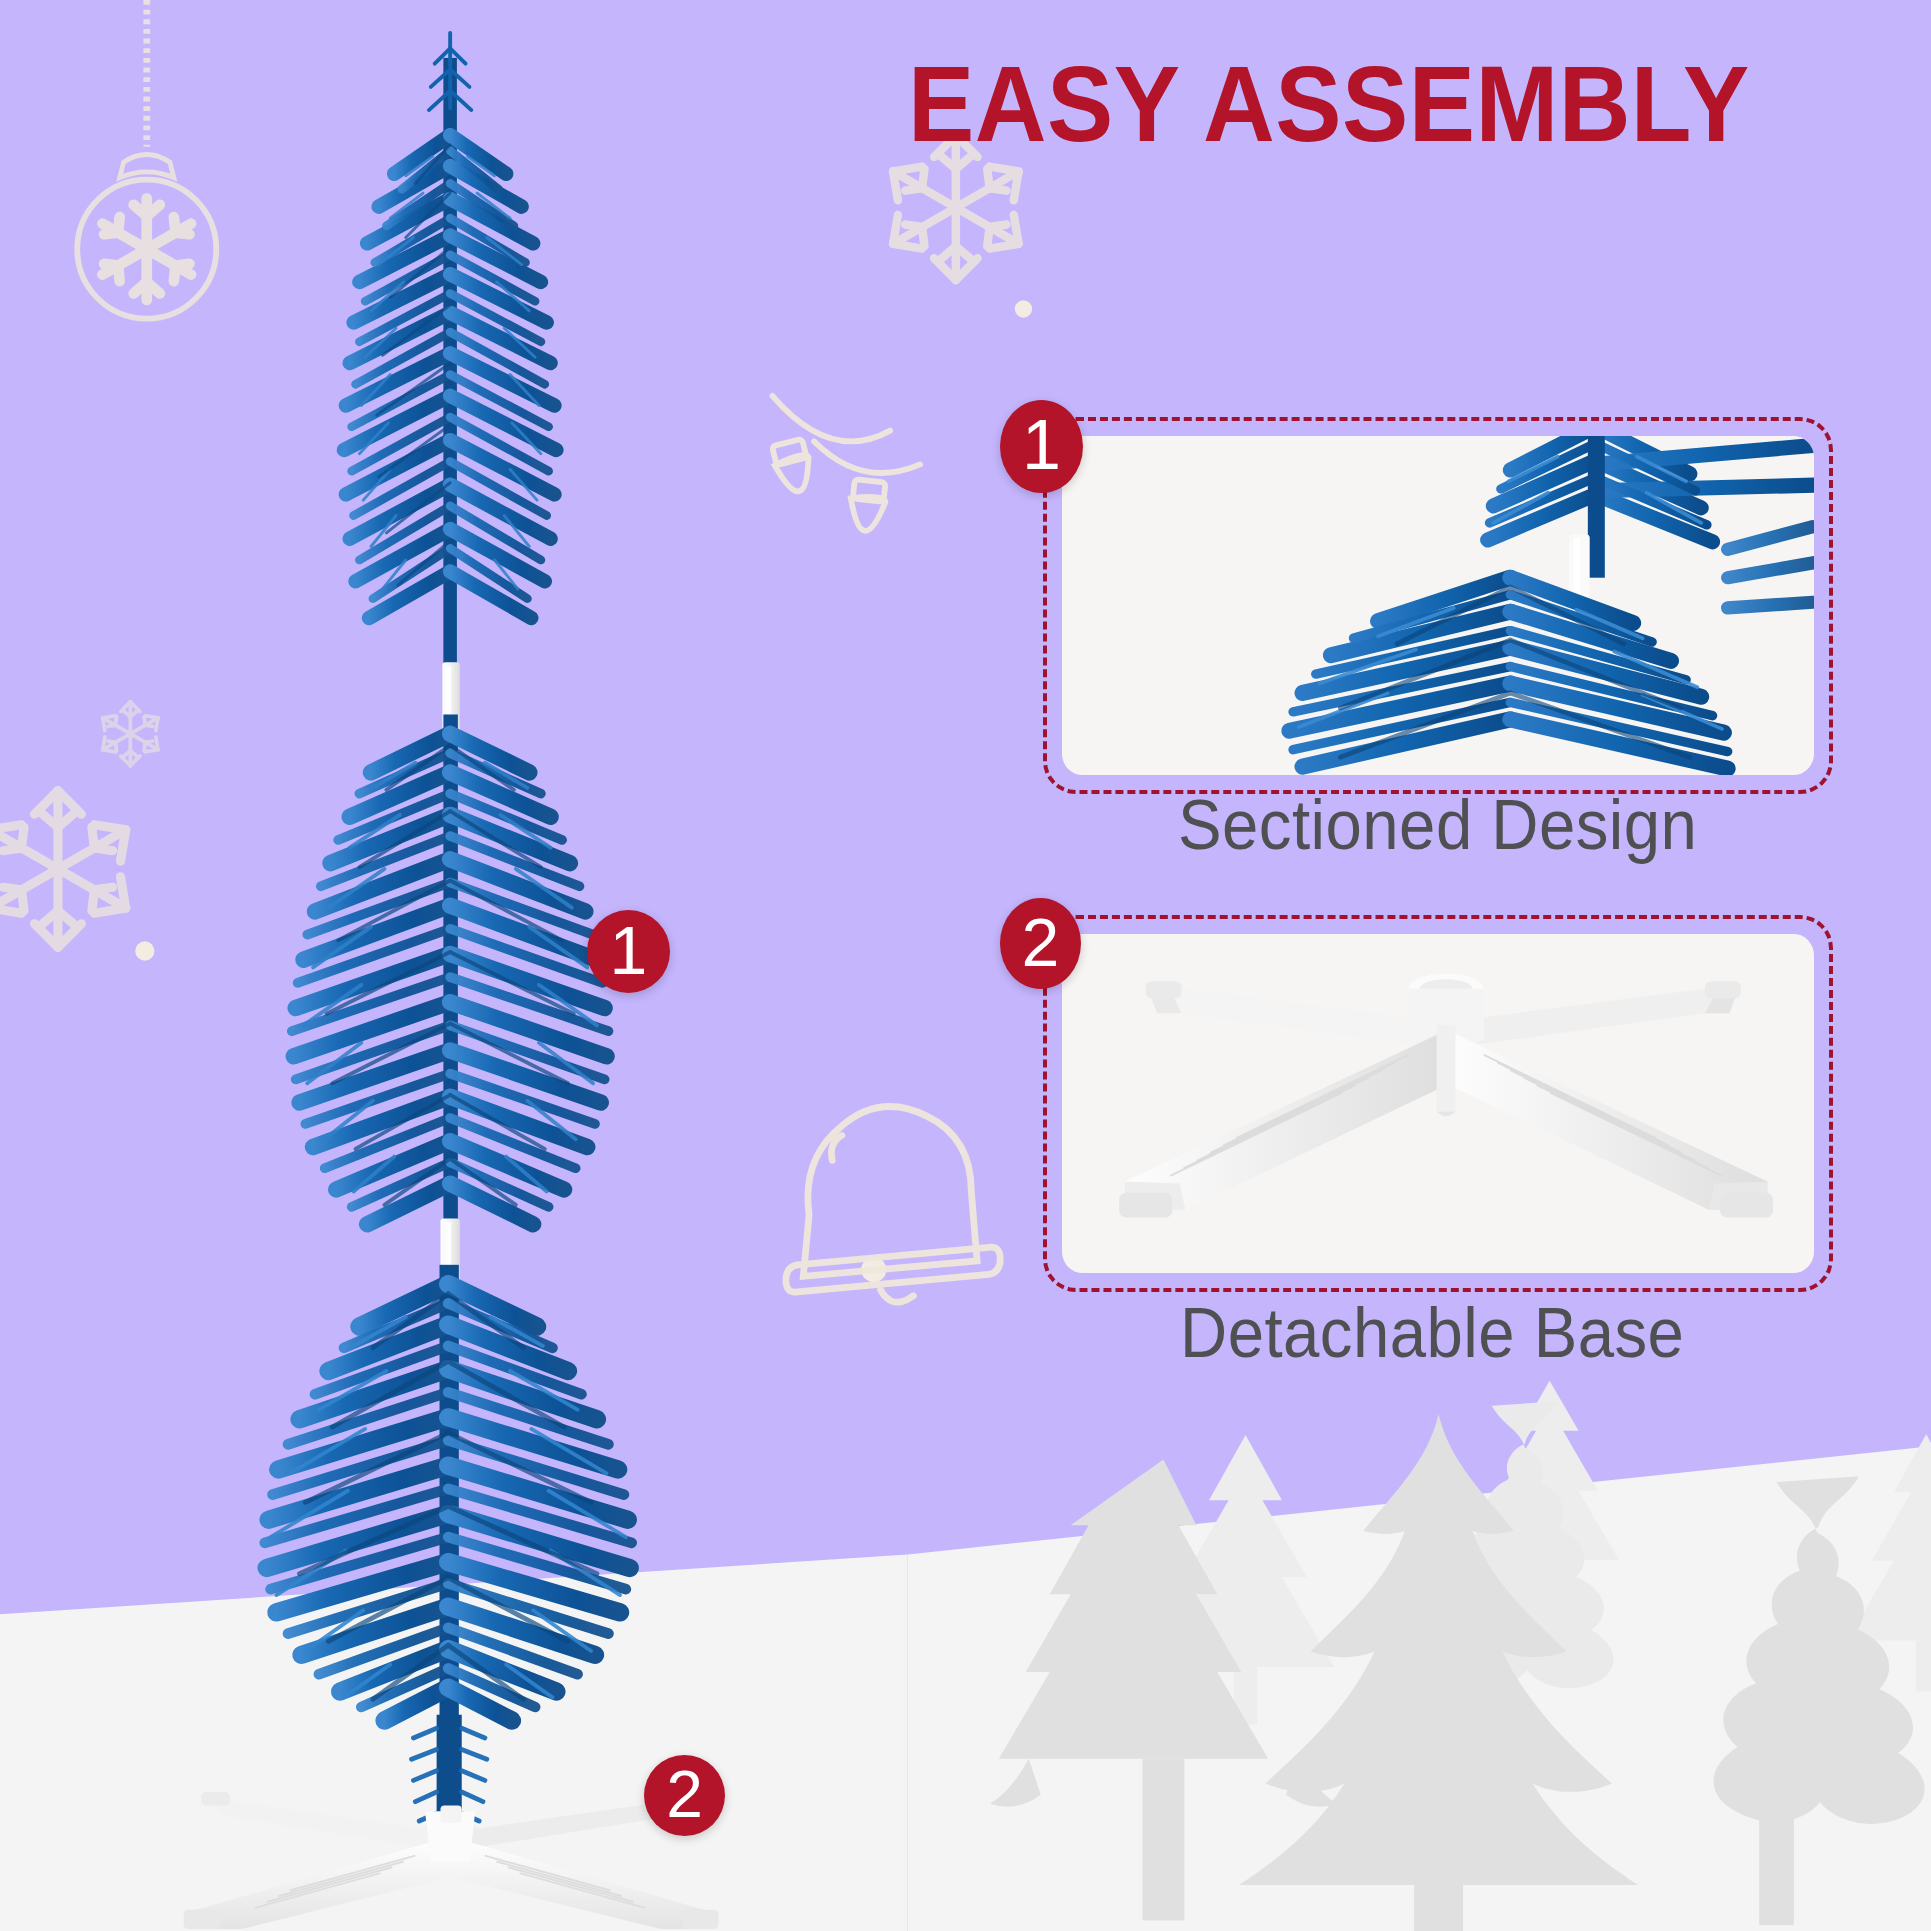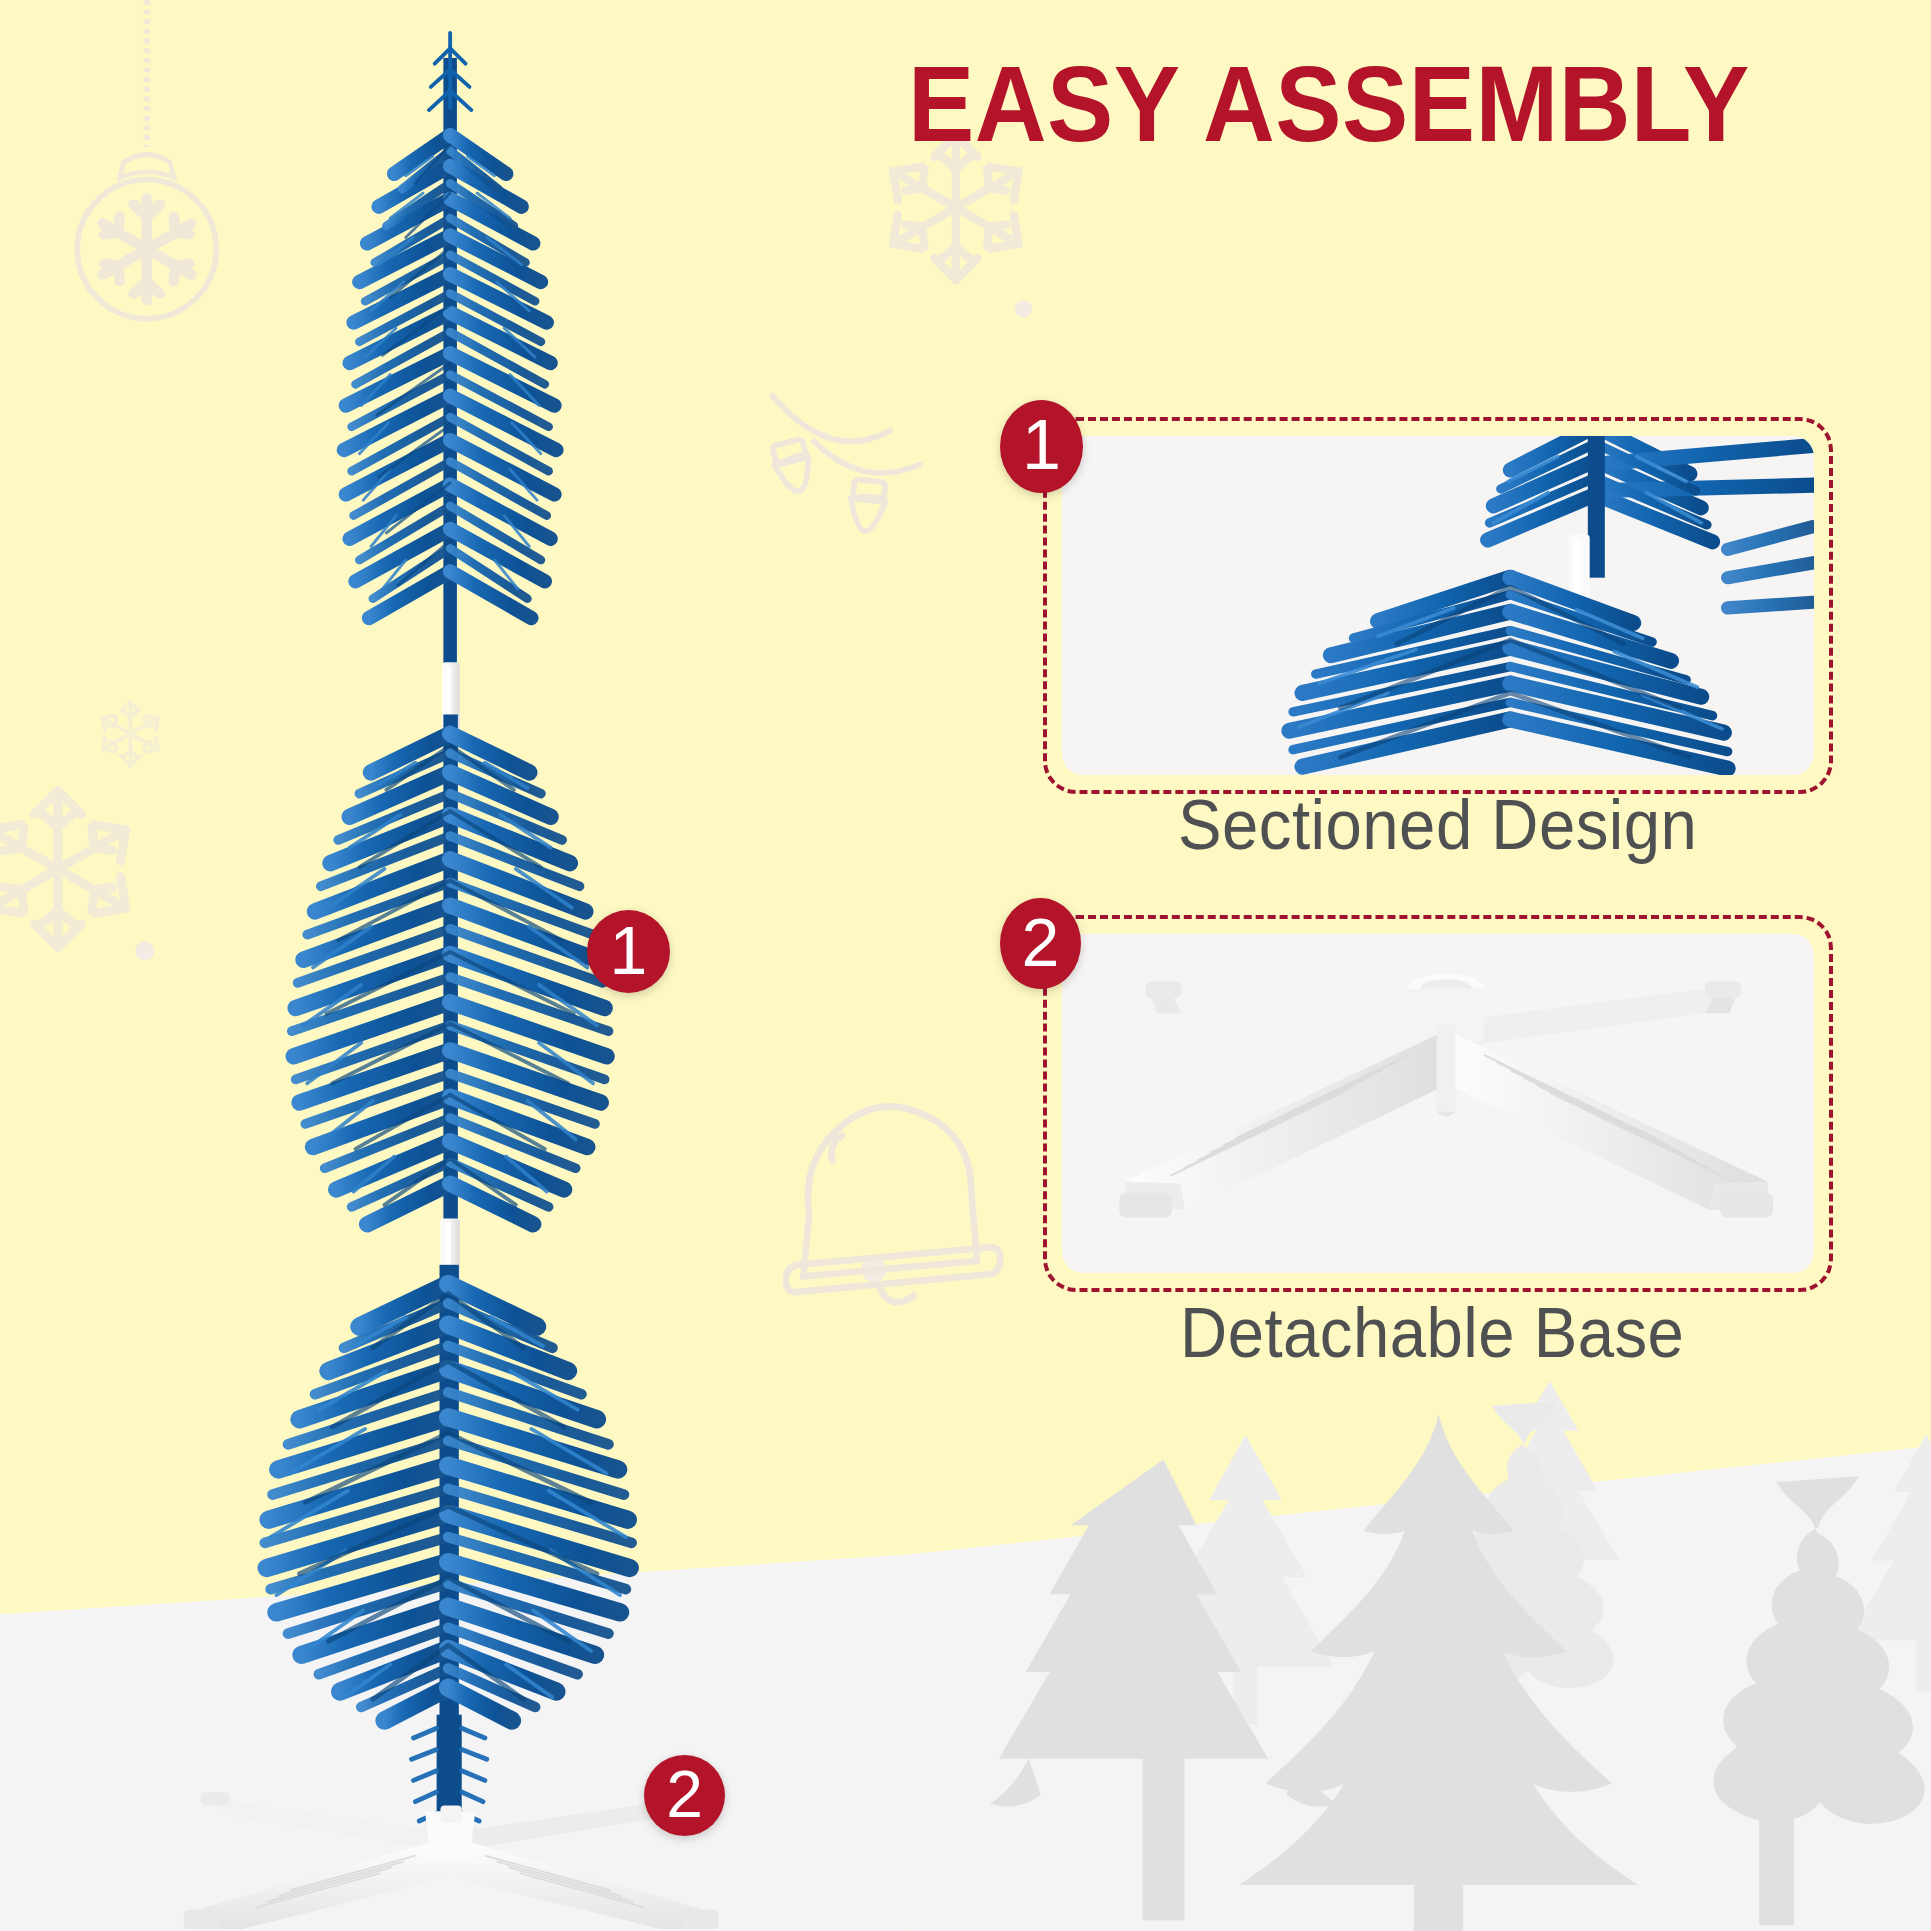--- a/index.html
+++ b/index.html
@@ -2,21 +2,21 @@
 <html><head>
 <meta charset="utf-8">
 <style>
   html,body{margin:0;padding:0;}
   body{
     width:1931px;height:1931px;overflow:hidden;
     font-family:"Liberation Sans","DejaVu Sans",sans-serif;
     background:#ffffff;
     position:relative;
   }
-  #stage{position:absolute;inset:0;width:1931px;height:1931px;overflow:hidden;background:#fef9c3;}
+  #stage{position:absolute;inset:0;width:1931px;height:1931px;overflow:hidden;background:#c4b5fd;}
 
   
   .bg-layer{position:absolute;inset:0;pointer-events:none;}
   .bg-svg{position:absolute;inset:0;width:1931px;height:1931px;}
 
   
   .headline{
     position:absolute;left:908px;top:50px;width:994px;
     font-size:108px;line-height:1.0;
     letter-spacing:0.5px;

